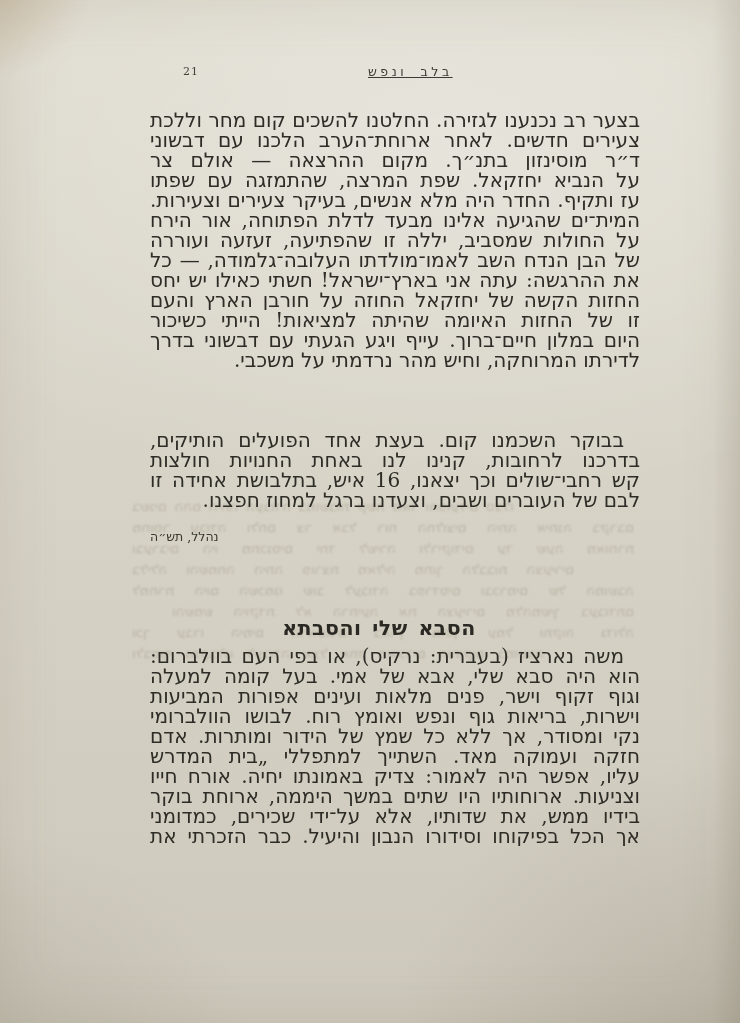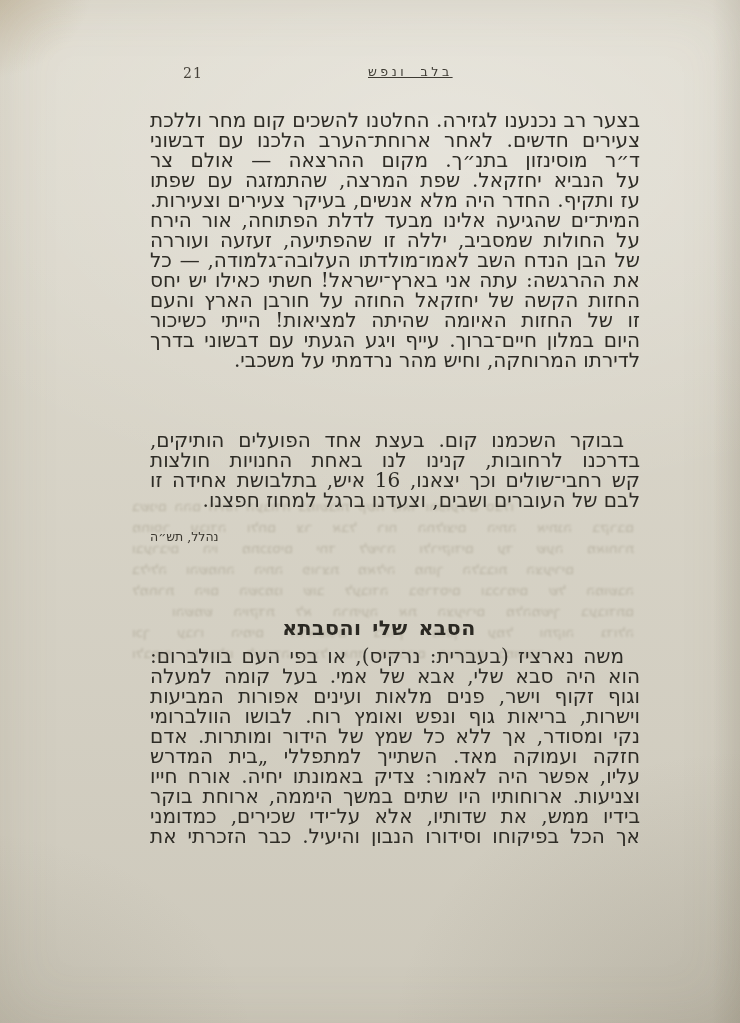--- a/index.html
+++ b/index.html
@@ -16,21 +16,21 @@
       radial-gradient(880px 520px at 60% 14%, rgba(255,255,255,.28), rgba(255,255,255,0) 70%),
       radial-gradient(520px 420px at 102% 102%, rgba(95,88,68,.20), rgba(95,88,68,0) 70%),
       radial-gradient(420px 320px at -5% 103%, rgba(95,88,68,.14), rgba(95,88,68,0) 70%),
       linear-gradient(to left, rgba(80,72,52,.10), rgba(80,72,52,0) 28px),
       linear-gradient(to bottom, rgba(255,255,255,.10), rgba(72,64,48,.10));
     box-shadow: inset 0 0 60px rgba(118,106,80,.15);
   }
   .header{position:absolute;top:0;left:0;width:100%;height:90px;}
   .pagenum{
     position:absolute;left:183px;top:65px;
-    font-size:14px;letter-spacing:1px;color:#46423a;text-align:center;
+    font-size:11px;letter-spacing:1px;color:#46423a;text-align:center;
   }
   .runtitle{
     position:absolute;left:368px;top:64px;
     font-size:12.5px;letter-spacing:3.5px;word-spacing:6px;
     color:#3d3a33;direction:rtl;text-decoration:underline;
   }
   .body{
     position:absolute;right:100px;width:490px;
     direction:rtl;
     font-size:20px;line-height:20px;

